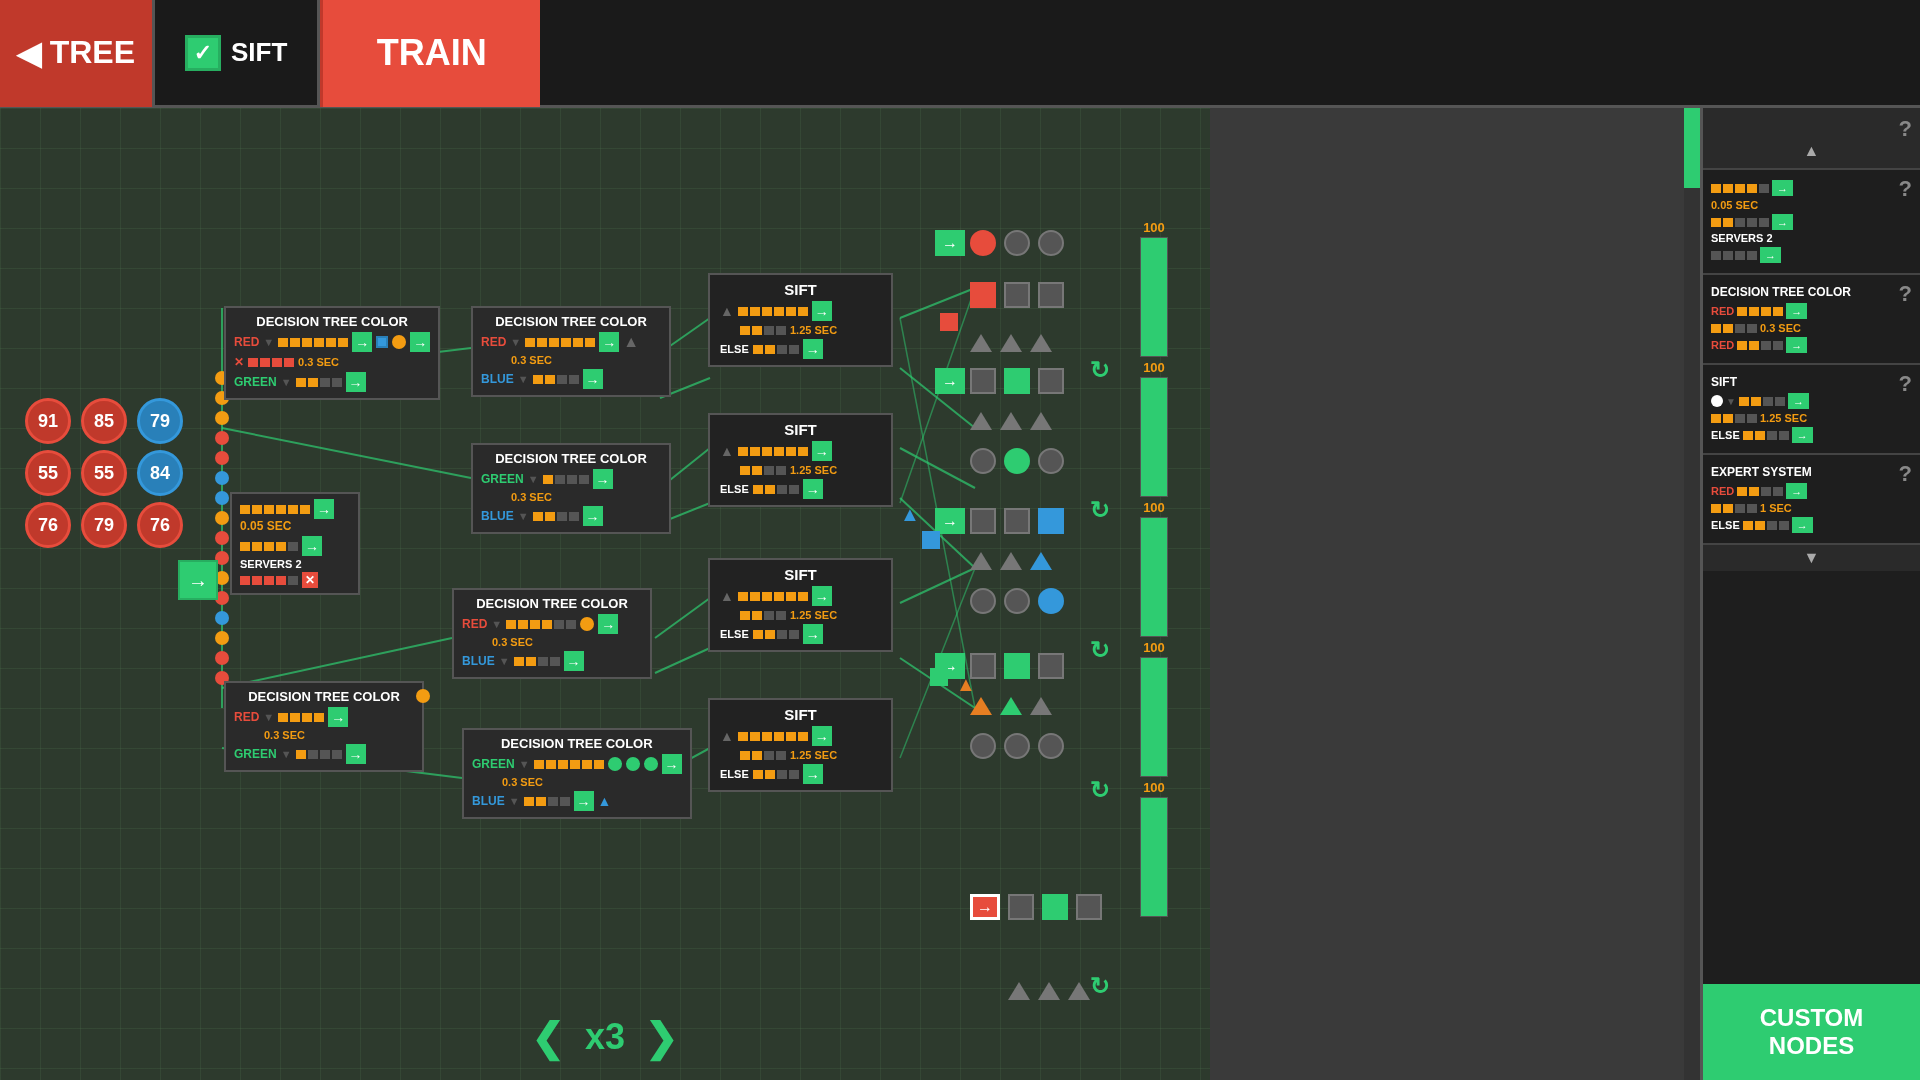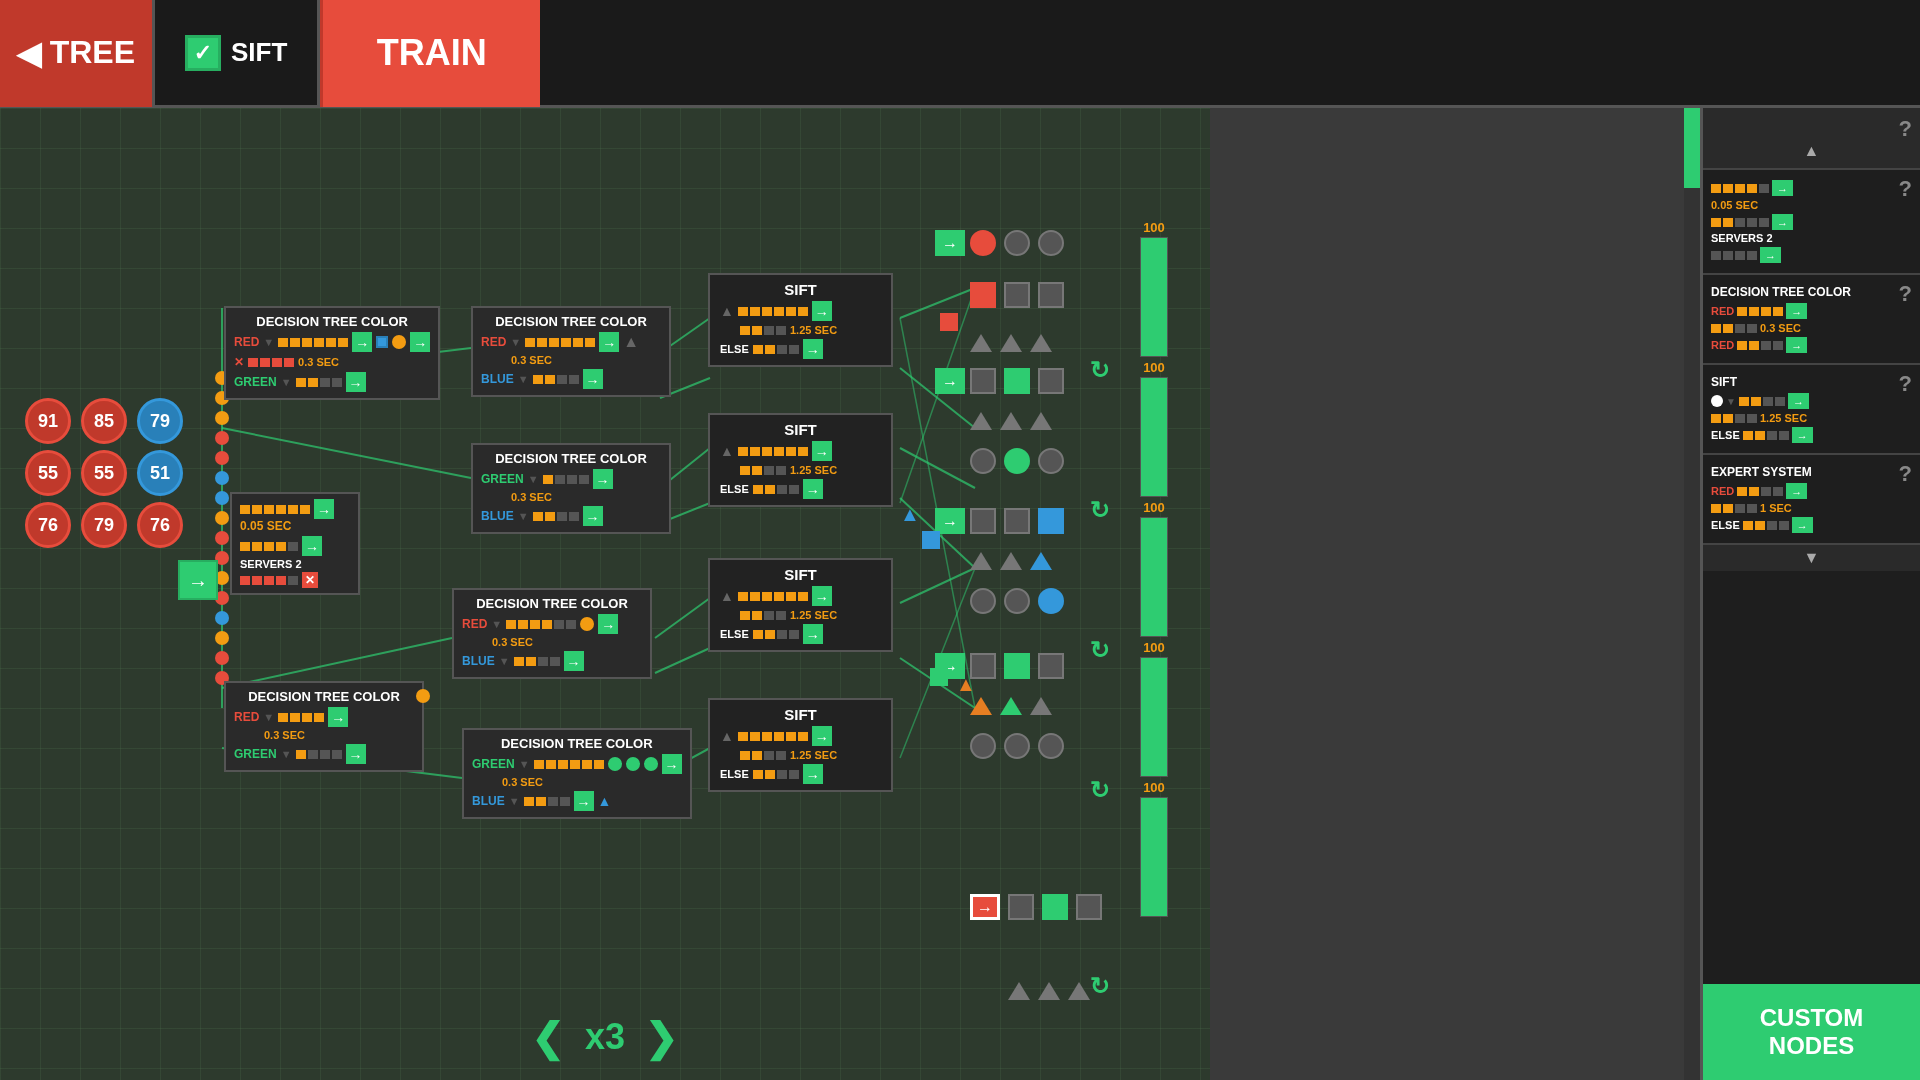--- a/index.html
+++ b/index.html
@@ -394,21 +394,21 @@
     <circle cx="222" cy="550" r="7" fill="#e74c3c"></circle>
     <circle cx="222" cy="570" r="7" fill="#e74c3c"></circle>
   </svg>
 
   <div style="position:absolute; top:290px; left:25px; display:grid; grid-template-columns:repeat(3,50px); gap:6px;">
     <div class="user-avatar avatar-red">91</div>
     <div class="user-avatar avatar-red">85</div>
     <div class="user-avatar avatar-blue">79</div>
     <div class="user-avatar avatar-red">55</div>
     <div class="user-avatar avatar-red">55</div>
-    <div class="user-avatar avatar-blue">51</div>
+    <div class="user-avatar avatar-blue">84</div>
     <div class="user-avatar avatar-red">76</div>
     <div class="user-avatar avatar-red">79</div>
     <div class="user-avatar avatar-red">76</div>
   </div>
 
   <div style="position:absolute; top:452px; left:178px; width:40px; height:40px; background:#2ecc71; border:2px solid #27ae60; display:flex; align-items:center; justify-content:center; cursor:pointer; font-size:20px; font-weight:900;">→</div>
 
   <div style="position:absolute; top:384px; left:230px; background:#2a2a2a; border:2px solid #555; padding:5px 8px; min-width:130px;">
     <div style="display:flex; align-items:center; gap:4px;">
       <div class="rp-seg-row">

